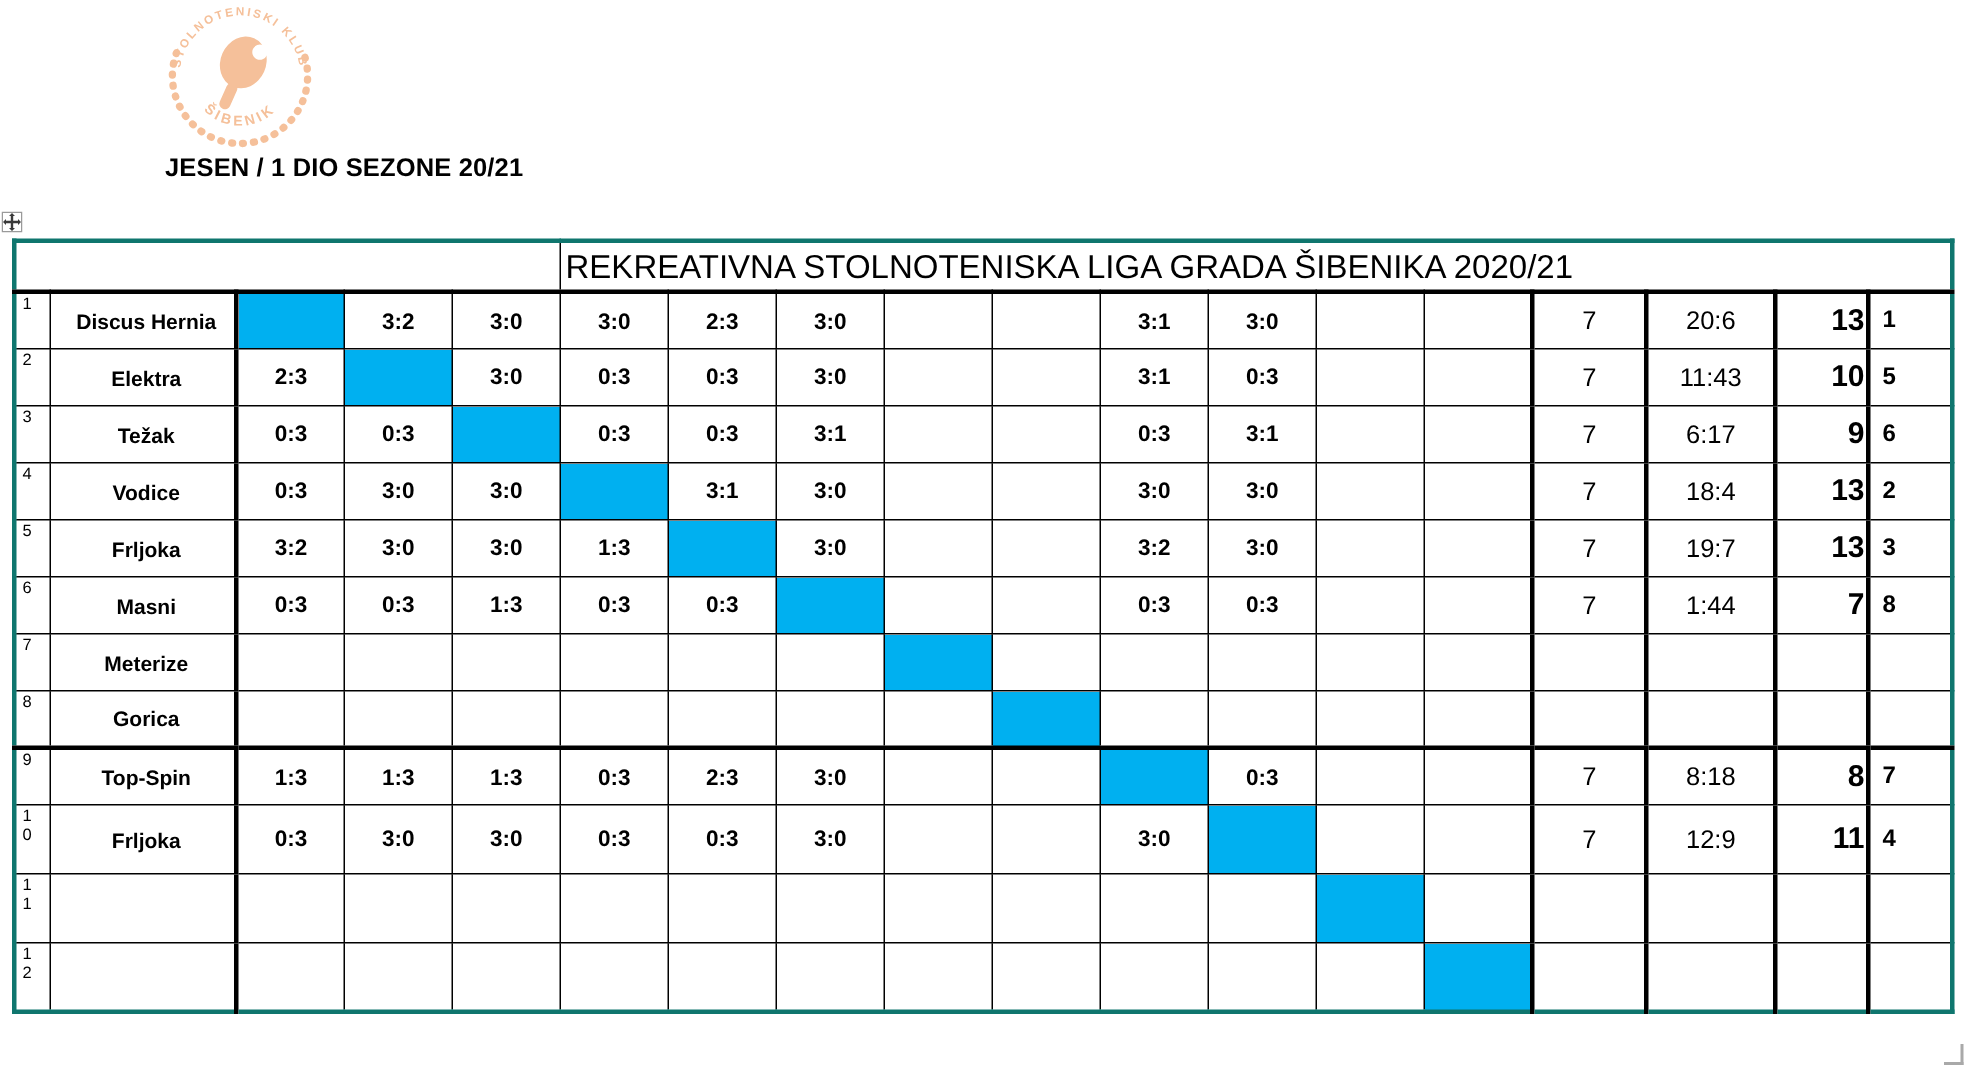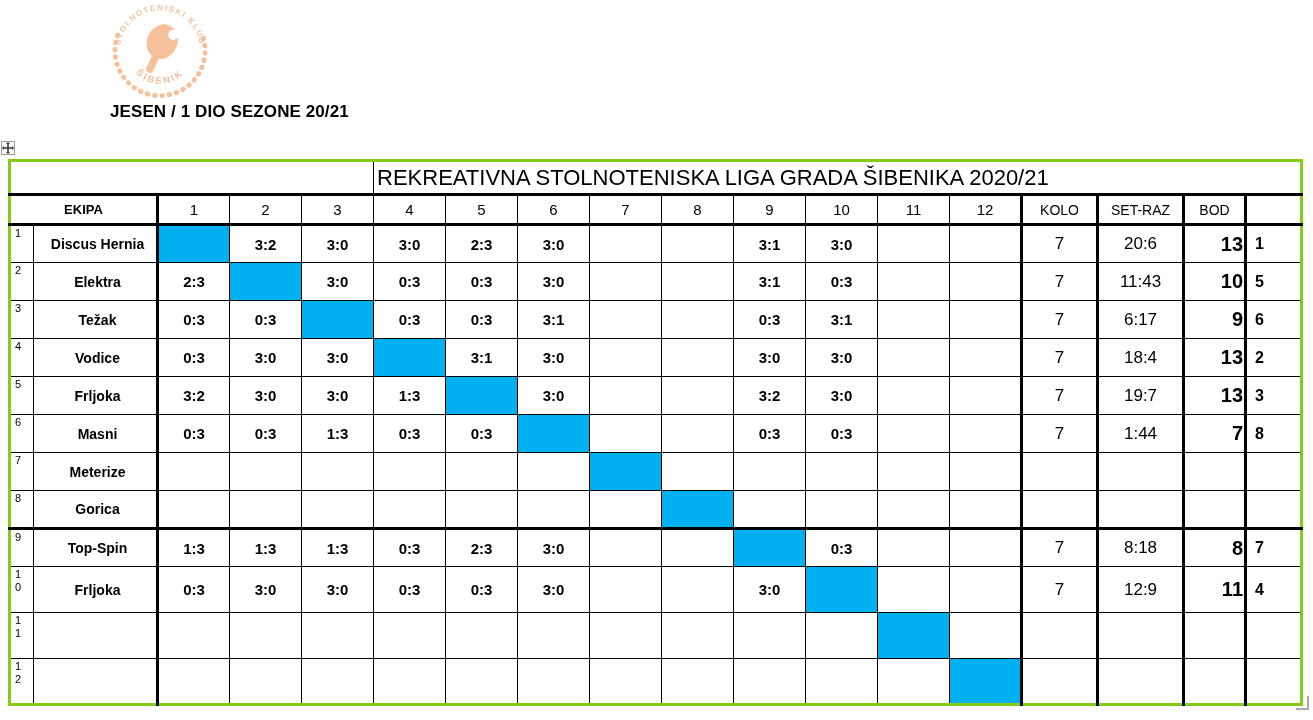--- a/index.html
+++ b/index.html
@@ -18,21 +18,21 @@
   }
   
   .move-handle { position:absolute; left:1px; top:141px; width:14px; height:14px; }
   .resize-corner {
     position:absolute; left:1296px; top:696px; width:11px; height:12px;
     border-right:2px solid #a9a9a9; border-bottom:2px solid #a9a9a9;
   }
   
   table.league {
     position:absolute; left:8px; top:159px; width:1292px;
-    border-collapse:collapse; table-layout:fixed; border:3px solid #84cc16;
+    border-collapse:collapse; table-layout:fixed; border:3px solid #0f766e;
   }
   table.league td { border:1.5px solid #000; overflow:hidden; }
   .b-left-thick   { border-left-width:3px !important; }
   .b-bottom-thick { border-bottom-width:3px !important; }
   tr.thick-bottom td { border-bottom-width:3px; }
   .title-row  { height:34px; }
   .header-row { height:30px; }
   tbody tr        { height:38px; }
   tbody tr.tall   { height:46px; }
   .title-cell { font-size:22px; text-align:left; padding-left:3px; white-space:nowrap; }
@@ -96,39 +96,20 @@
     <col style="width:76px">
       <col style="width:86px">
       <col style="width:62px">
       <col style="width:56px">
   </colgroup>
   <tbody>
   <tr class="title-row">
     <td class="b-bottom-thick" colspan="5"></td>
     <td class="title-cell b-bottom-thick" colspan="13">REKREATIVNA STOLNOTENISKA LIGA GRADA ŠIBENIKA 2020/21</td>
   </tr>
-  <tr class="header-row">
-    <td class="hdr-ekipa b-bottom-thick" colspan="2">EKIPA</td>
-    <td class="hdr-num b-bottom-thick b-left-thick">1</td>
-    <td class="hdr-num b-bottom-thick">2</td>
-    <td class="hdr-num b-bottom-thick">3</td>
-    <td class="hdr-num b-bottom-thick">4</td>
-    <td class="hdr-num b-bottom-thick">5</td>
-    <td class="hdr-num b-bottom-thick">6</td>
-    <td class="hdr-num b-bottom-thick">7</td>
-    <td class="hdr-num b-bottom-thick">8</td>
-    <td class="hdr-num b-bottom-thick">9</td>
-    <td class="hdr-num b-bottom-thick">10</td>
-    <td class="hdr-num b-bottom-thick">11</td>
-    <td class="hdr-num b-bottom-thick">12</td>
-    <td class="hdr-stat b-bottom-thick b-left-thick">KOLO</td>
-    <td class="hdr-stat b-bottom-thick b-left-thick">SET-RAZ</td>
-    <td class="hdr-stat b-bottom-thick b-left-thick">BOD</td>
-    <td class="hdr-stat b-bottom-thick b-left-thick"></td>
-  </tr>
   </tbody>
   <tbody>
       <tr>
         <td class="rownum">1</td>
         <td class="team-cell">Discus Hernia</td>
         <td class="score b-left-thick diag"></td>
         <td class="score">3:2</td>
         <td class="score">3:0</td>
         <td class="score">3:0</td>
         <td class="score">2:3</td>

